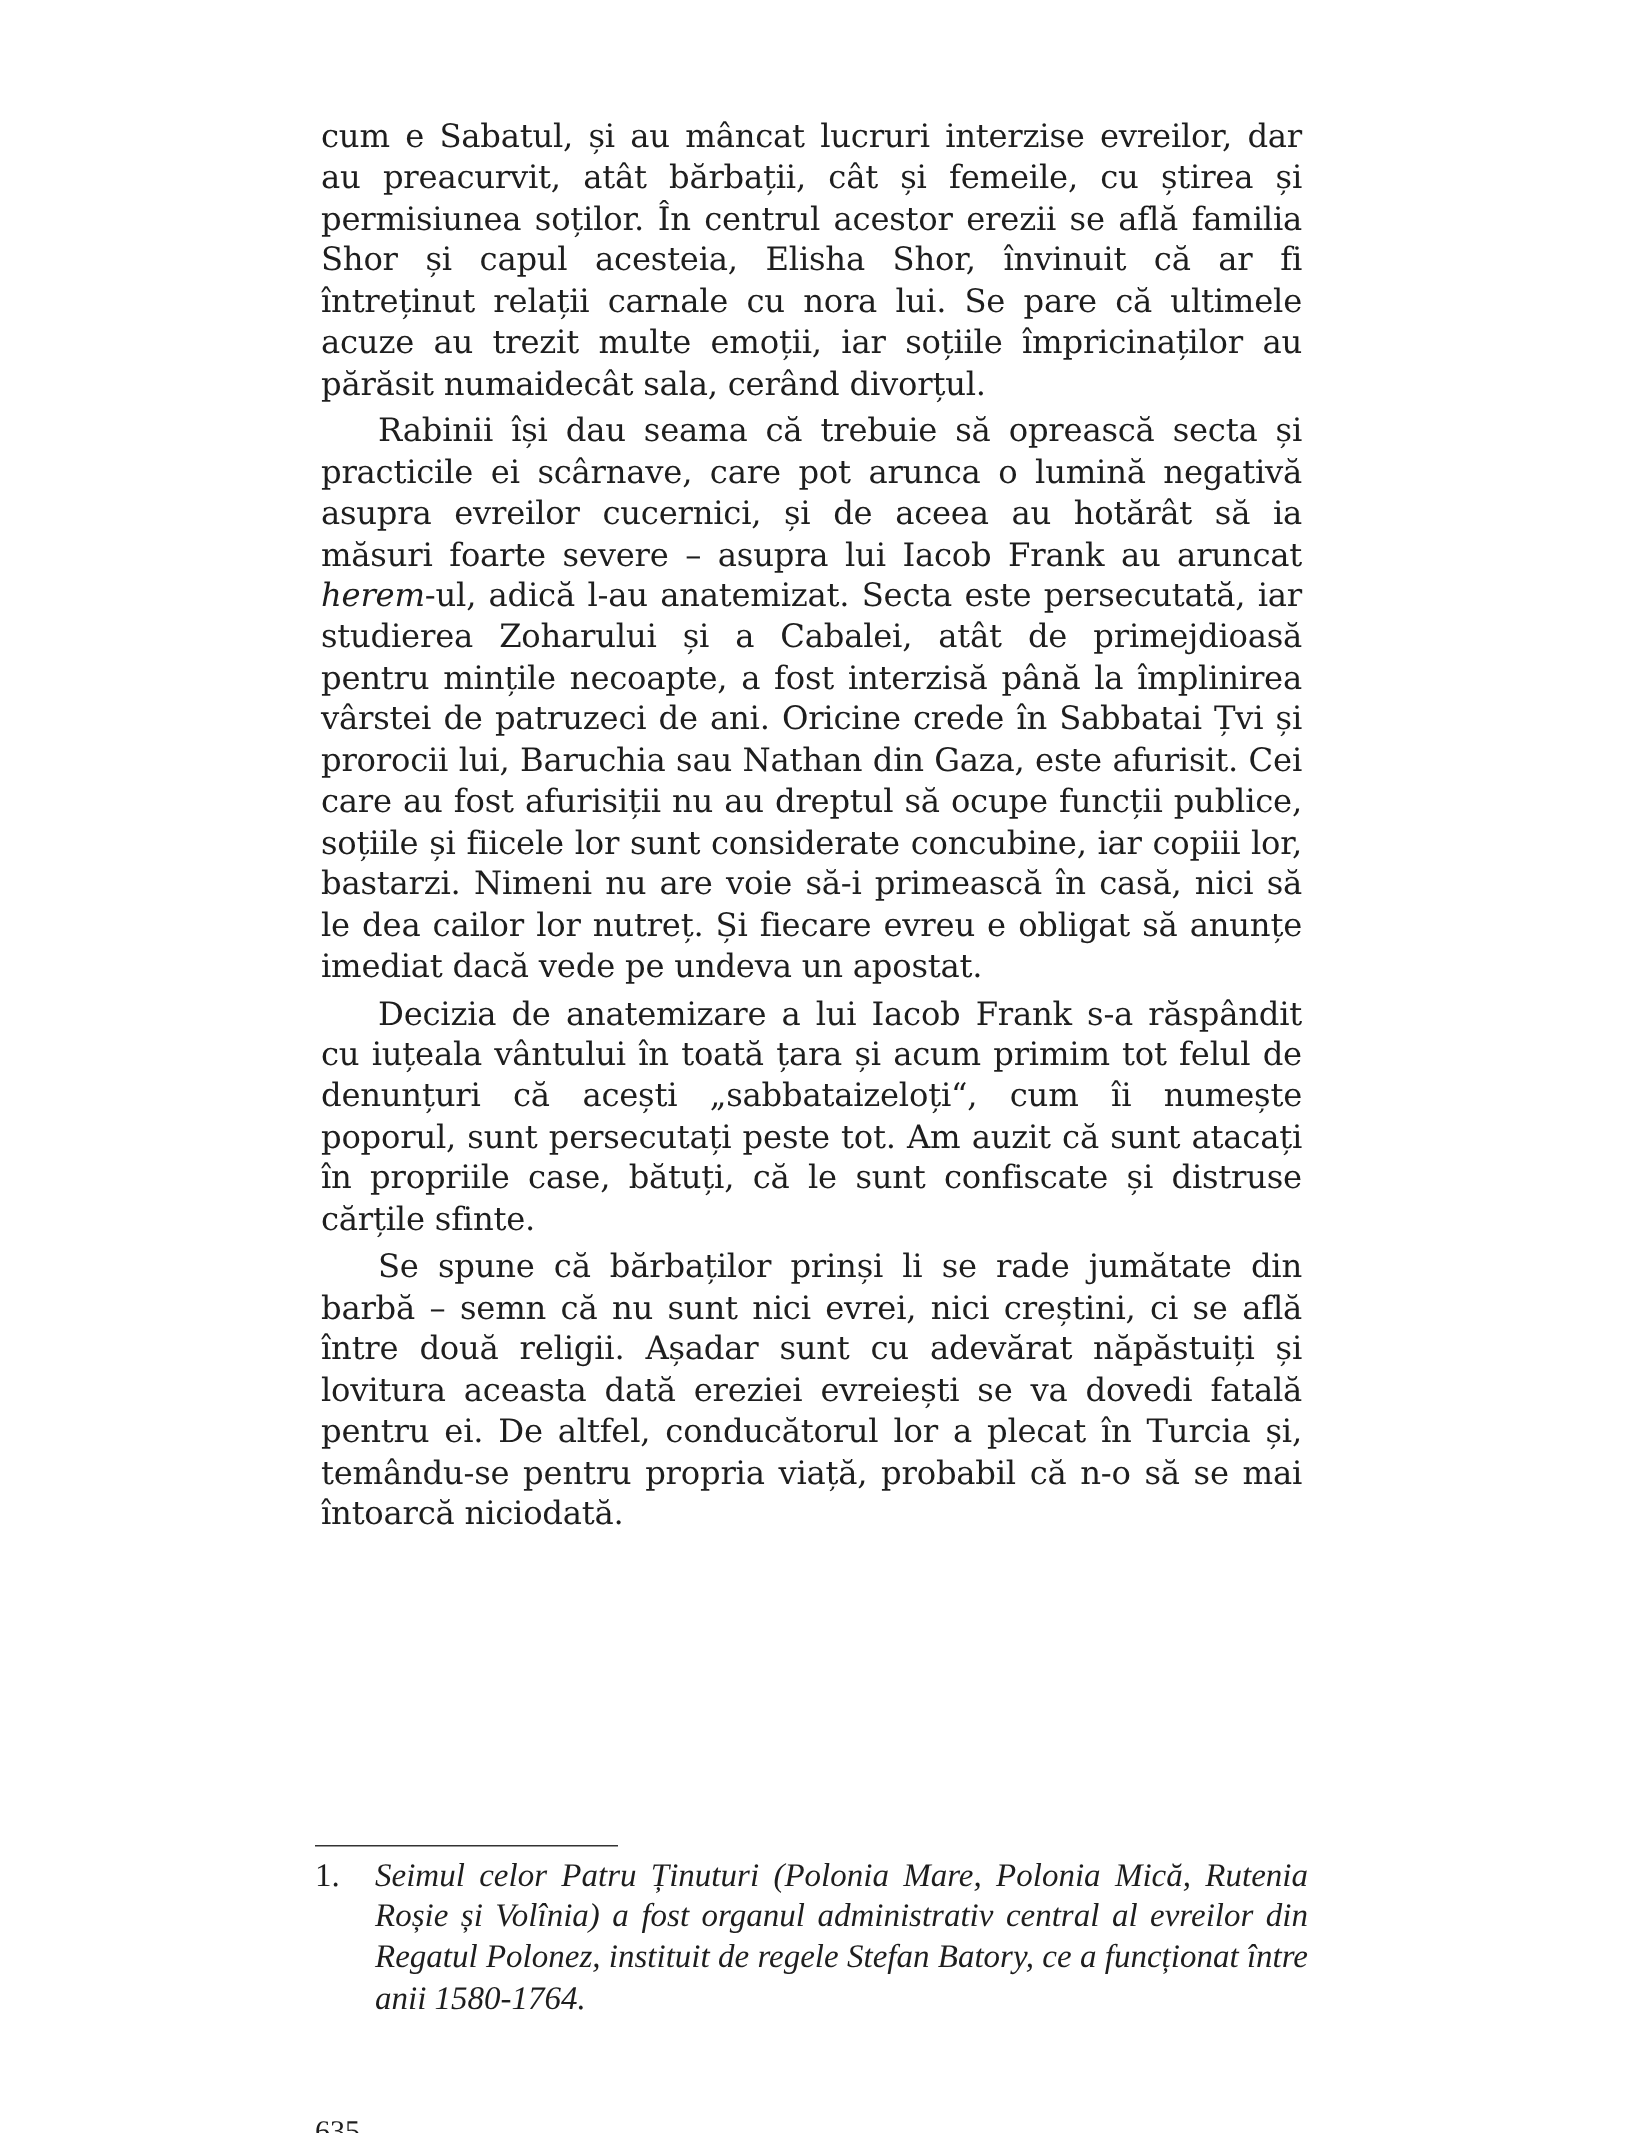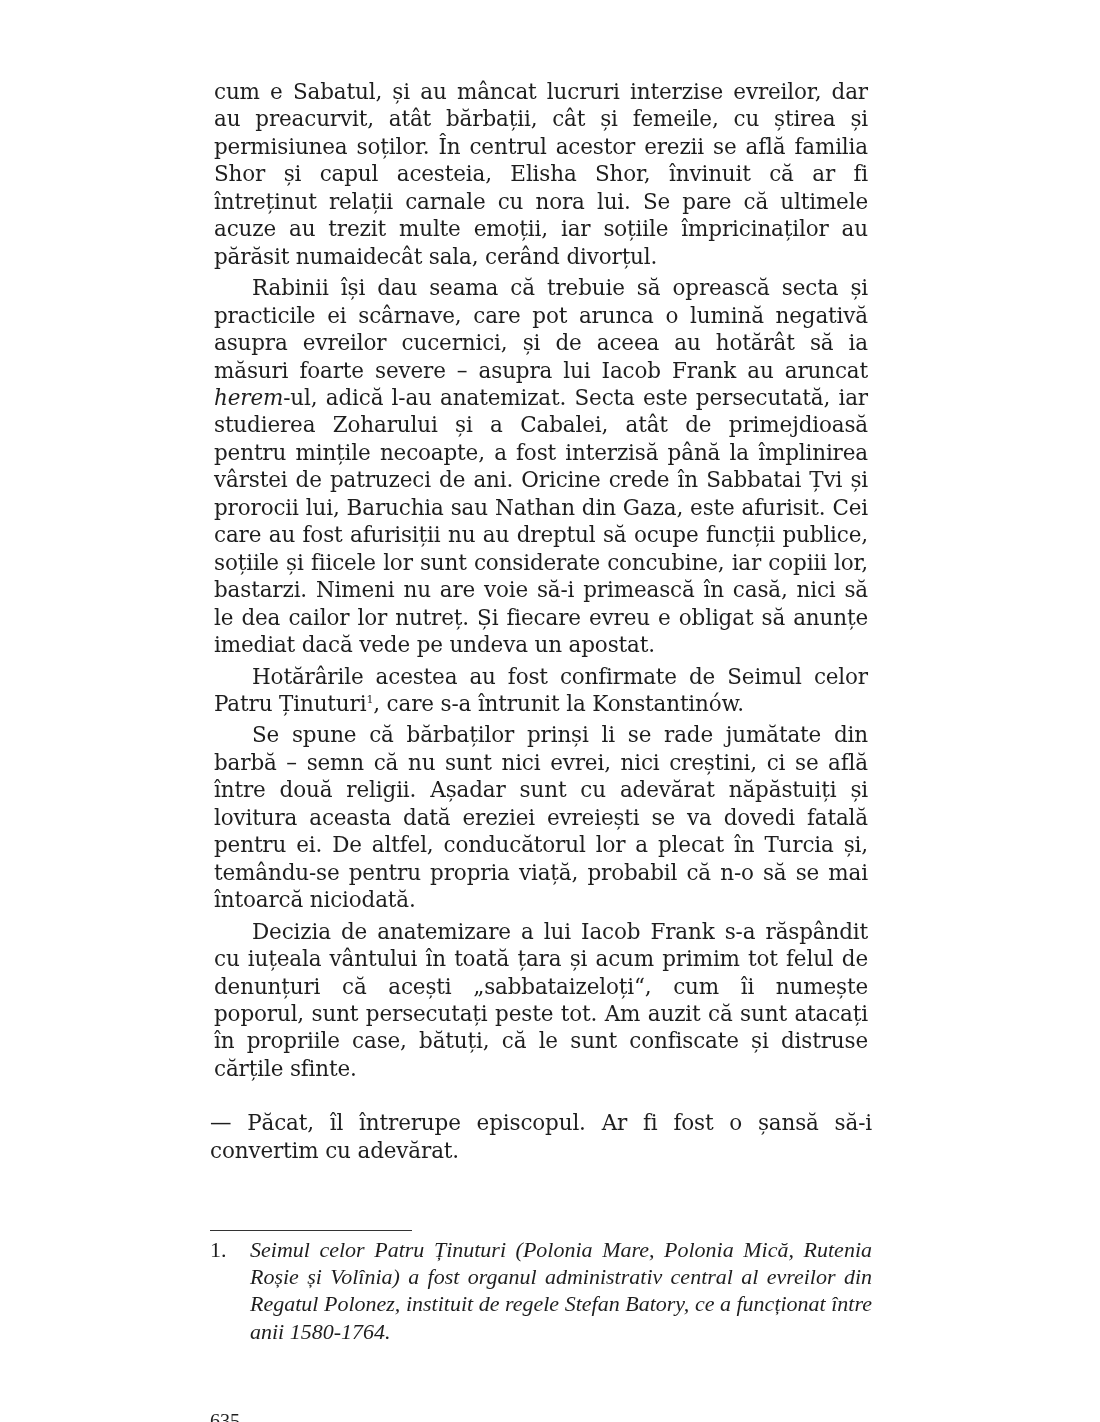--- a/index.html
+++ b/index.html
@@ -81,27 +81,25 @@
     }
   </style>
 </head>
 <body>
 
 <div class="page-body">
   <p class="para noindent">cum e Sabatul, și au mâncat lucruri interzise evreilor, dar au preacurvit, atât bărbații, cât și femeile, cu știrea și permisiunea soților. În centrul acestor erezii se află familia Shor și capul acesteia, Elisha Shor, învinuit că ar fi întreținut relații carnale cu nora lui. Se pare că ultimele acuze au trezit multe emoții, iar soțiile împricinaților au părăsit numaidecât sala, cerând divorțul.</p>
 
   <p class="para"><span>Rabinii își dau seama că trebuie să oprească secta și practicile ei scârnave, care pot arunca o lumină negativă asupra evreilor cucernici, și de aceea au hotărât să ia măsuri foarte severe – asupra lui Iacob Frank au aruncat </span><em>herem</em><span>-ul, adică l-au anatemizat. Secta este persecutată, iar studierea Zoharului și a Cabalei, atât de primejdioasă pentru mințile necoapte, a fost interzisă până la împlinirea vârstei de patruzeci de ani. Oricine crede în Sabbatai Țvi și prorocii lui, Baruchia sau Nathan din Gaza, este afurisit. Cei care au fost afurisiții nu au dreptul să ocupe funcții publice, soțiile și fiicele lor sunt considerate concubine, iar copiii lor, bastarzi. Nimeni nu are voie să-i primească în casă, nici să le dea cailor lor nutreț. Și fiecare evreu e obligat să anunțe imediat dacă vede pe undeva un apostat.</span></p>
 
-  <p class="para"><span>Hotărârile acestea au fost confirmate de Seimul celor Patru Ținuturi</span><sup class="fnref">1</sup><span>, care s-a întrunit la Konstantinów.</span></p>
+
+  <p class="para">Decizia de anatemizare a lui Iacob Frank s-a răspândit cu iuțeala vântului în toată țara și acum primim tot felul de denunțuri că acești „sabbataizeloți“, cum îi numește poporul, sunt persecutați peste tot. Am auzit că sunt atacați în propriile case, bătuți, că le sunt confiscate și distruse cărțile sfinte.</p>
 
   <p class="para">Se spune că bărbaților prinși li se rade jumătate din barbă – semn că nu sunt nici evrei, nici creștini, ci se află între două religii. Așadar sunt cu adevărat năpăstuiți și lovitura aceasta dată ereziei evreiești se va dovedi fatală pentru ei. De altfel, conducătorul lor a plecat în Turcia și, temându-se pentru propria viață, probabil că n-o să se mai întoarcă niciodată.</p>
 
-  <p class="para">Decizia de anatemizare a lui Iacob Frank s-a răspândit cu iuțeala vântului în toată țara și acum primim tot felul de denunțuri că acești „sabbataizeloți“, cum îi numește poporul, sunt persecutați peste tot. Am auzit că sunt atacați în propriile case, bătuți, că le sunt confiscate și distruse cărțile sfinte.</p>
-
-  <p class="dialogue">— Păcat, îl întrerupe episcopul. Ar fi fost o șansă să-i convertim cu adevărat.</p>
 </div>
 
 <div class="footnote-rule"></div>
 
 <div class="footnotes">
   <div class="footnote">
     <span class="fn-num">1.</span>
     <span class="fn-text">Seimul celor Patru Ținuturi (Polonia Mare, Polonia Mică, Rutenia Roșie și Volînia) a fost organul administrativ central al evreilor din Regatul Polonez, instituit de regele Stefan Batory, ce a funcționat între anii 1580-1764.</span>
   </div>
 </div>

